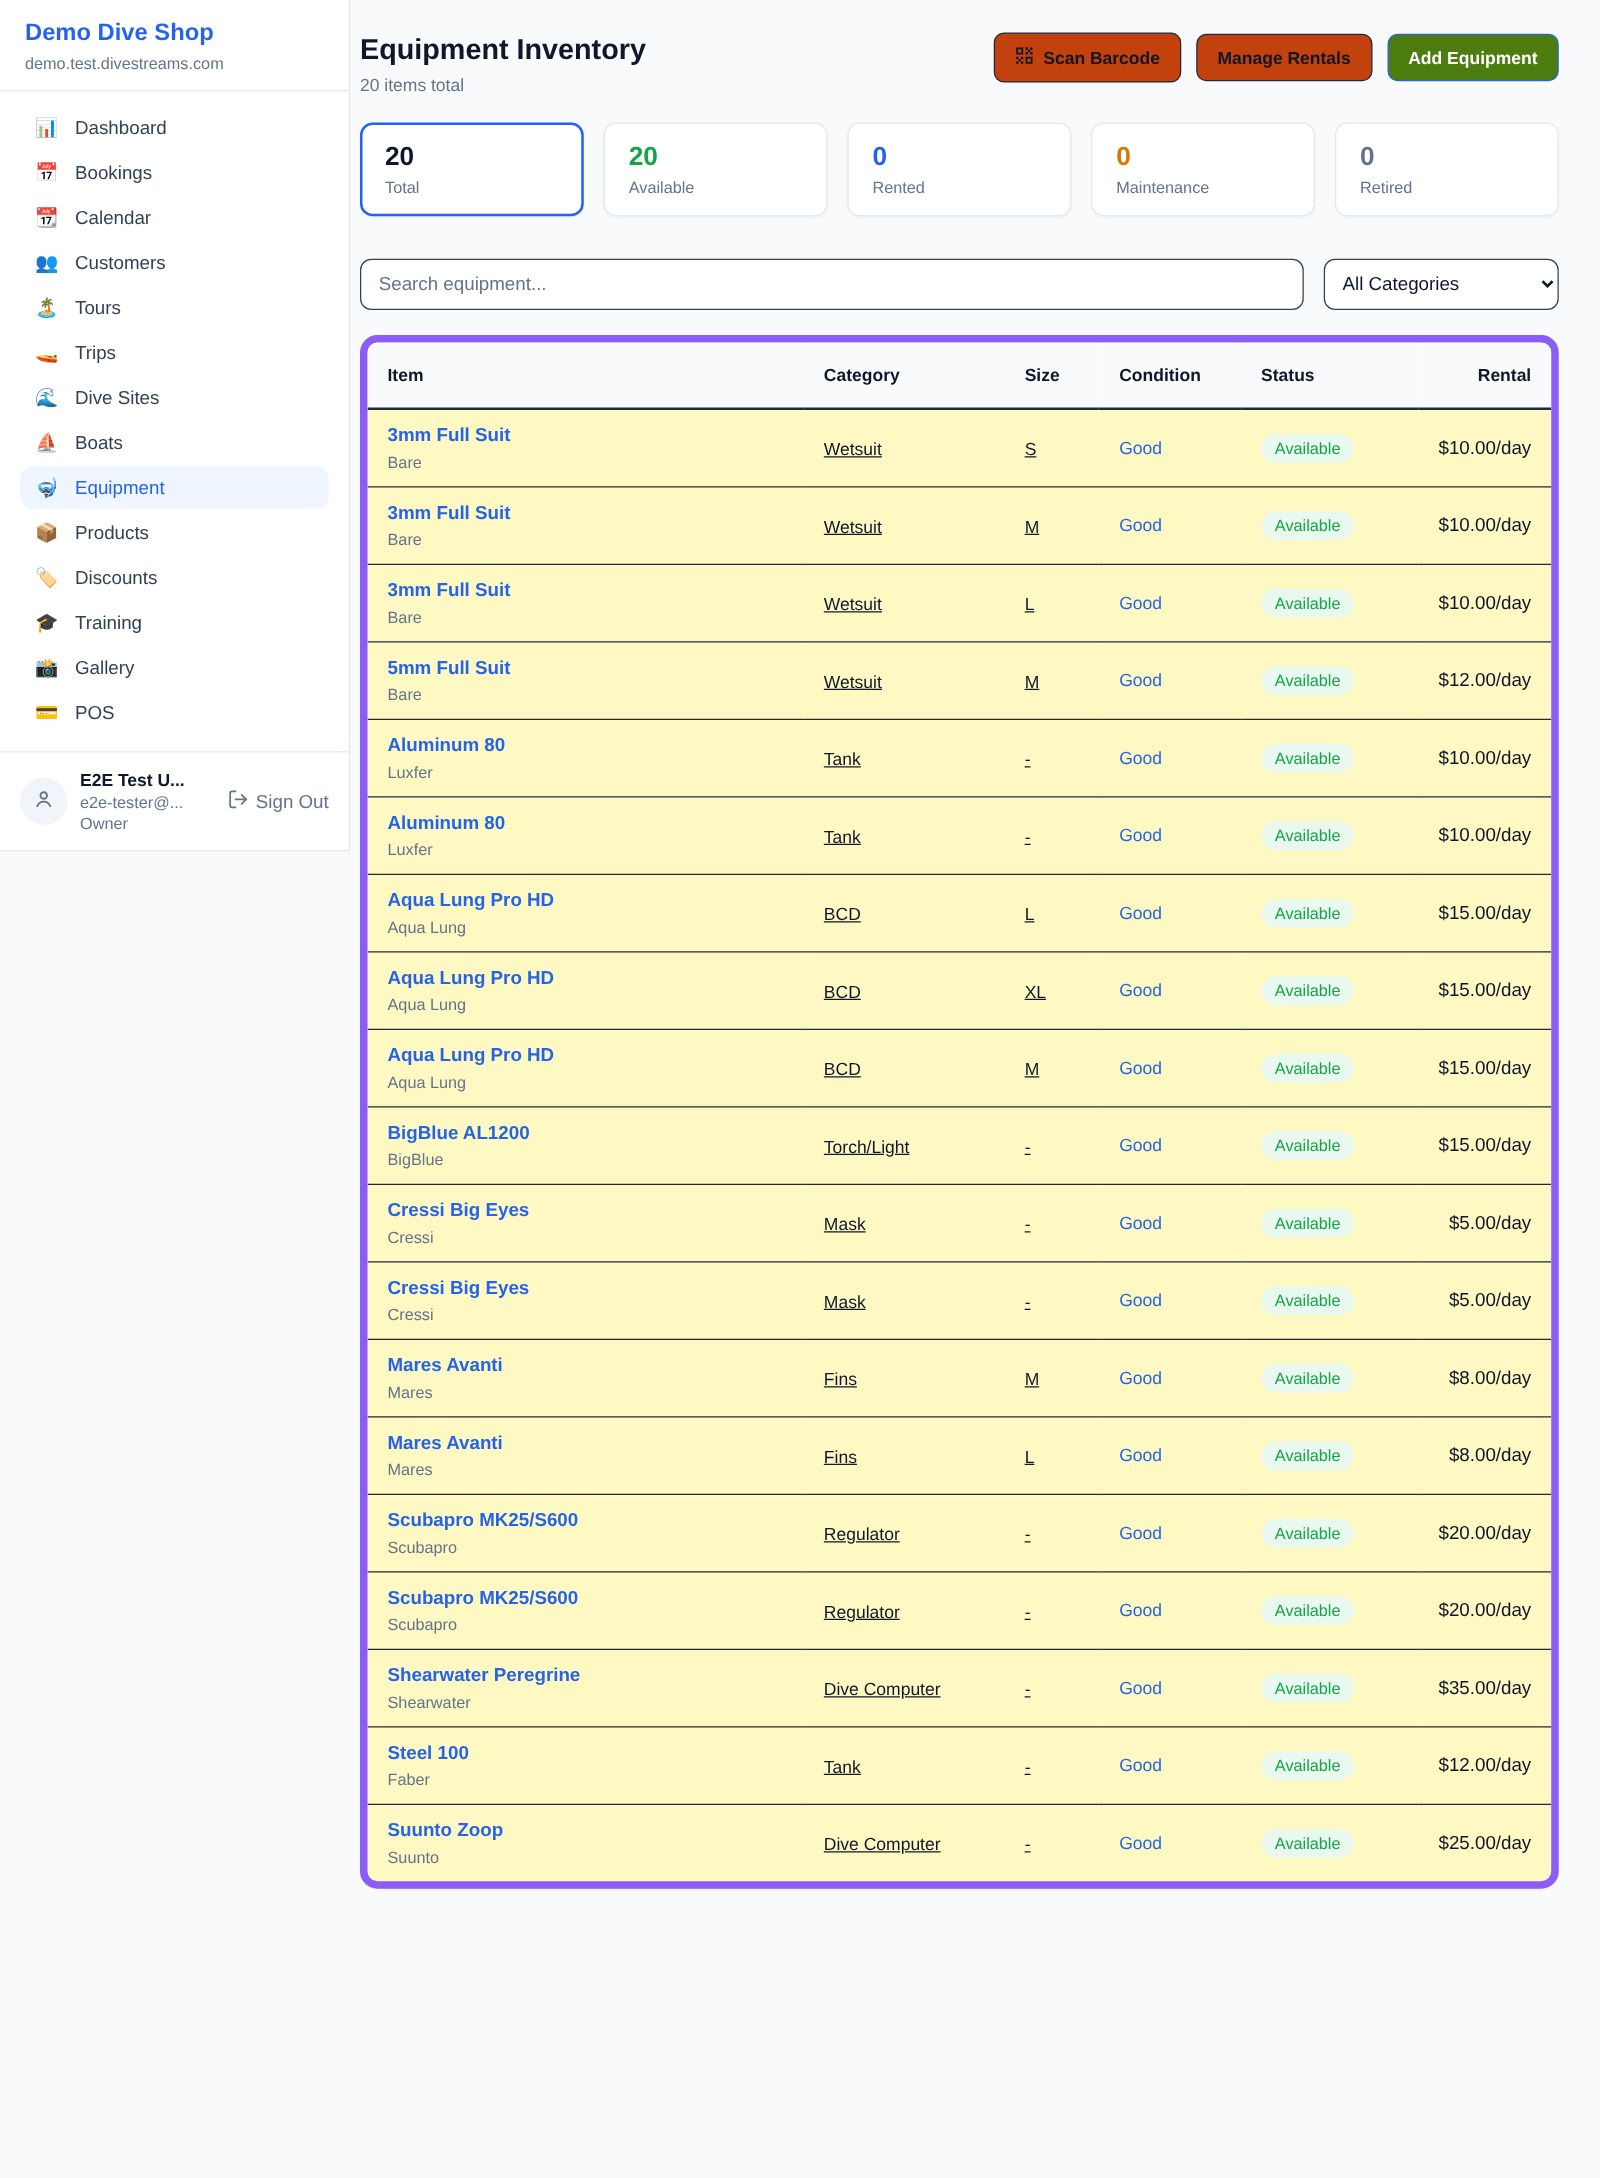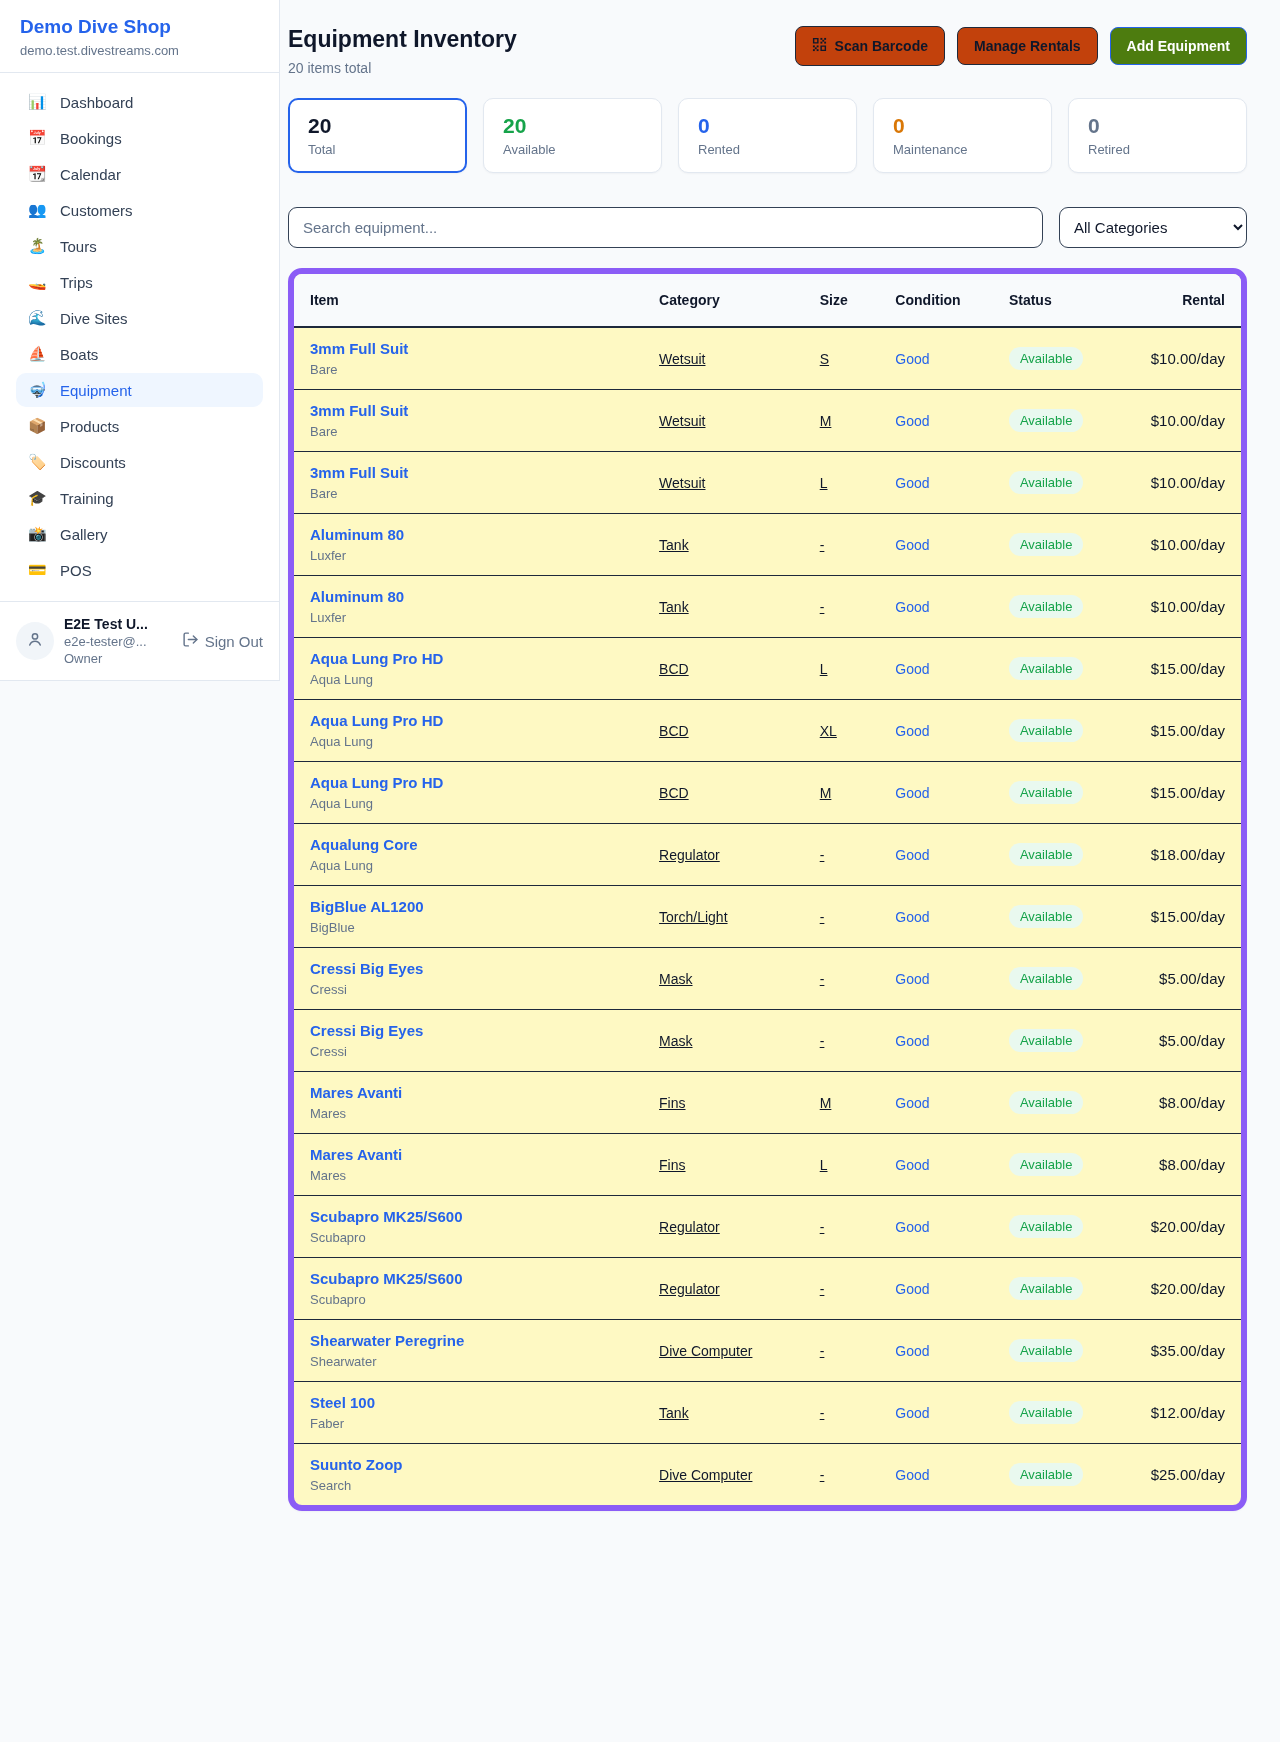--- a/index.html
+++ b/index.html
@@ -269,20 +269,31 @@
       <div class="item-brand">Bare</div>
     </td>
     <td class="td-cat">Wetsuit</td>
     <td class="td-size">L</td>
     <td><a class="cond">Good</a></td>
     <td><span class="badge">Available</span></td>
     <td class="td-rental">$10.00/day</td>
   </tr>
           <tr>
     <td class="td-item">
+      <a class="item-name">5mm Full Suit</a>
+      <div class="item-brand">Bare</div>
+    </td>
+    <td class="td-cat">Wetsuit</td>
+    <td class="td-size">M</td>
+    <td><a class="cond">Good</a></td>
+    <td><span class="badge">Available</span></td>
+    <td class="td-rental">$12.00/day</td>
+  </tr>
+          <tr>
+    <td class="td-item">
       <a class="item-name">Aluminum 80</a>
       <div class="item-brand">Luxfer</div>
     </td>
     <td class="td-cat">Tank</td>
     <td class="td-size">-</td>
     <td><a class="cond">Good</a></td>
     <td><span class="badge">Available</span></td>
     <td class="td-rental">$10.00/day</td>
   </tr>
           <tr>
@@ -324,31 +335,20 @@
       <div class="item-brand">Aqua Lung</div>
     </td>
     <td class="td-cat">BCD</td>
     <td class="td-size">M</td>
     <td><a class="cond">Good</a></td>
     <td><span class="badge">Available</span></td>
     <td class="td-rental">$15.00/day</td>
   </tr>
           <tr>
     <td class="td-item">
-      <a class="item-name">Aqualung Core</a>
-      <div class="item-brand">Aqua Lung</div>
-    </td>
-    <td class="td-cat">Regulator</td>
-    <td class="td-size">-</td>
-    <td><a class="cond">Good</a></td>
-    <td><span class="badge">Available</span></td>
-    <td class="td-rental">$18.00/day</td>
-  </tr>
-          <tr>
-    <td class="td-item">
       <a class="item-name">BigBlue AL1200</a>
       <div class="item-brand">BigBlue</div>
     </td>
     <td class="td-cat">Torch/Light</td>
     <td class="td-size">-</td>
     <td><a class="cond">Good</a></td>
     <td><span class="badge">Available</span></td>
     <td class="td-rental">$15.00/day</td>
   </tr>
           <tr>
@@ -435,21 +435,21 @@
     </td>
     <td class="td-cat">Tank</td>
     <td class="td-size">-</td>
     <td><a class="cond">Good</a></td>
     <td><span class="badge">Available</span></td>
     <td class="td-rental">$12.00/day</td>
   </tr>
           <tr>
     <td class="td-item">
       <a class="item-name">Suunto Zoop</a>
-      <div class="item-brand">Search</div>
+      <div class="item-brand">Suunto</div>
     </td>
     <td class="td-cat">Dive Computer</td>
     <td class="td-size">-</td>
     <td><a class="cond">Good</a></td>
     <td><span class="badge">Available</span></td>
     <td class="td-rental">$25.00/day</td>
   </tr>
         </tbody>
     </table>
   </div>

